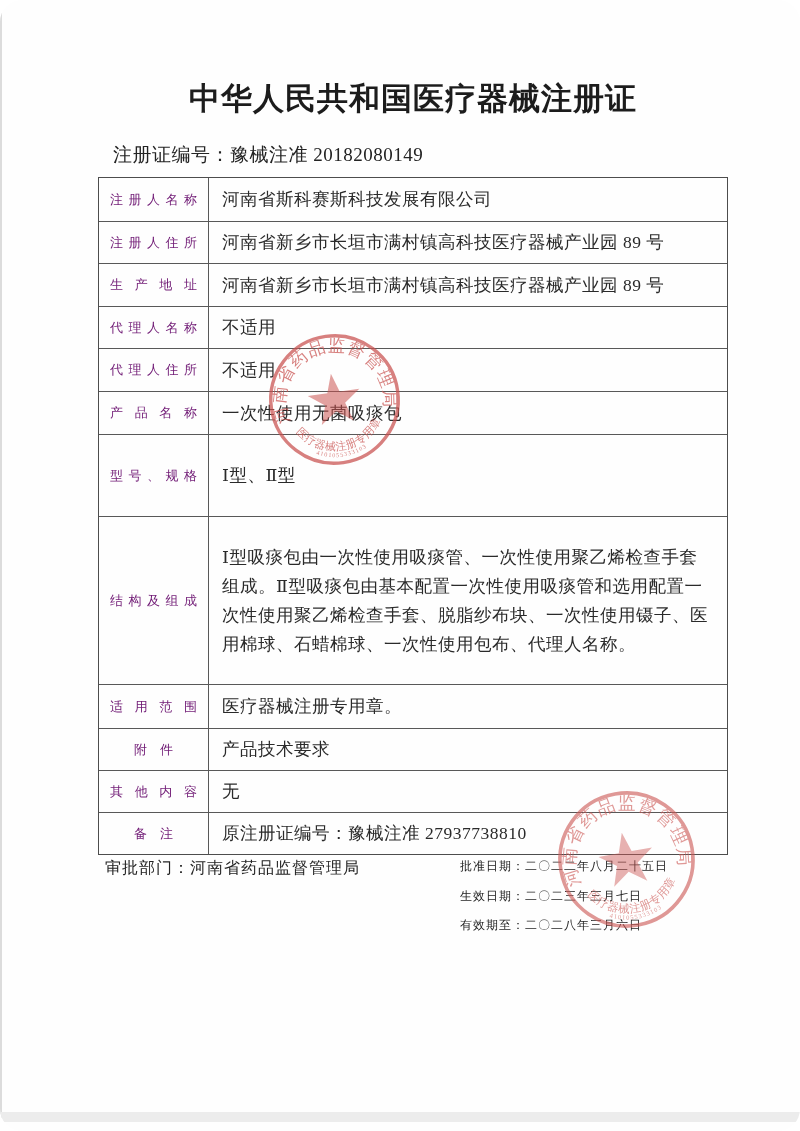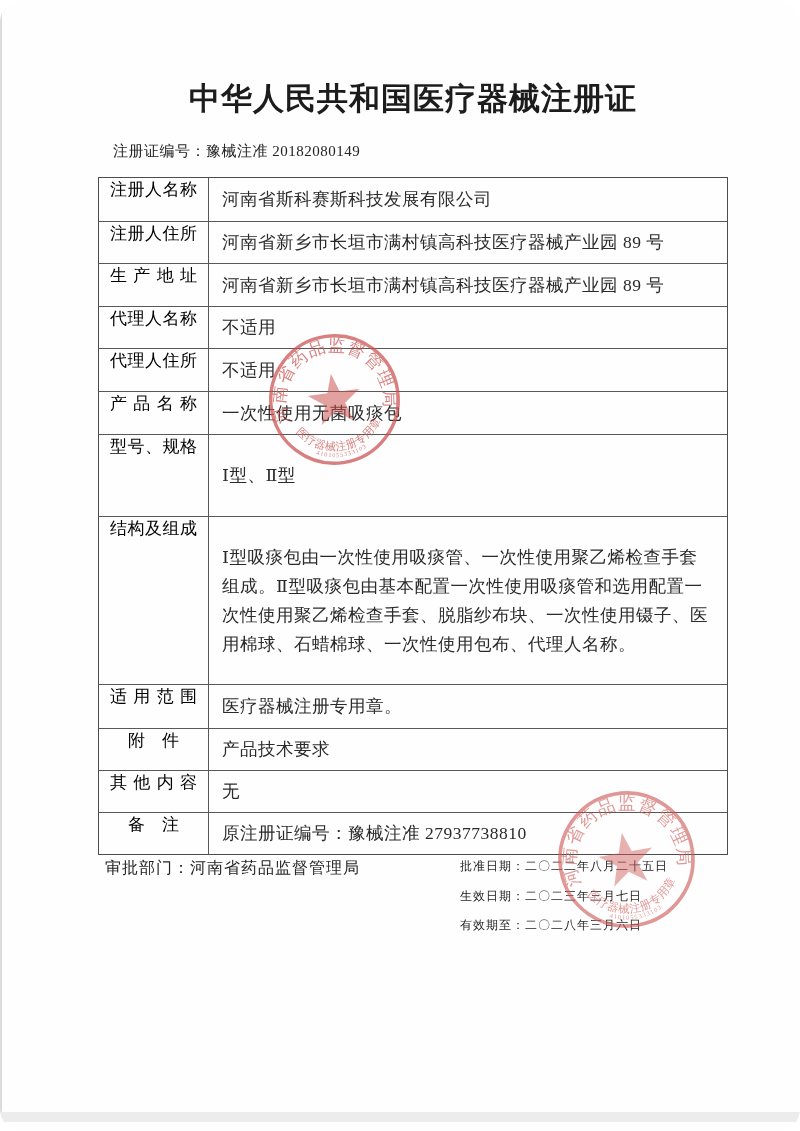--- a/index.html
+++ b/index.html
@@ -15,35 +15,35 @@
   .scan-edge-left{position:absolute;left:0;top:0;width:2px;height:1131px;background:#dcdcdc;}
   .scan-edge-bottom{position:absolute;left:0;top:1112px;width:800px;height:10px;background:#ececec;}
 
   .title{
     position:absolute;left:98px;top:78px;width:630px;margin:0;
     text-align:center;font-size:31px;font-weight:bold;color:#1c1c1c;
     letter-spacing:1px;
   }
   .cert-no{
     position:absolute;left:113px;top:142px;
-    font-size:15px;color:#232323;letter-spacing:0.5px;
+    font-size:19px;color:#232323;letter-spacing:0.5px;
   }
 
   .reg-table{
     position:absolute;left:98px;top:177px;width:630px;
     border:1.5px solid #4d4d4d;
     box-sizing:border-box;
     background:transparent;
   }
   .row{display:flex;box-sizing:border-box;}
   .row + .row{border-top:1px solid #585858;}
   .cell-label{
     width:110px;box-sizing:border-box;border-right:1px solid #585858;
-    display:flex;align-items:flex-start;
-    font-size:17px;color:#000000;
+    display:flex;align-items:center;
+    font-size:13px;color:#701a75;
   }
   .cell-label .lab{
     display:inline-block;width:100%;padding:0 11px;box-sizing:border-box;
     text-align:justify;text-align-last:justify;
   }
   .cell-label .lab.label-sp{text-align:center;text-align-last:center;}
   .cell-value{
     flex:1;box-sizing:border-box;
     display:flex;align-items:center;
     padding:6px 16px 6px 13px;

